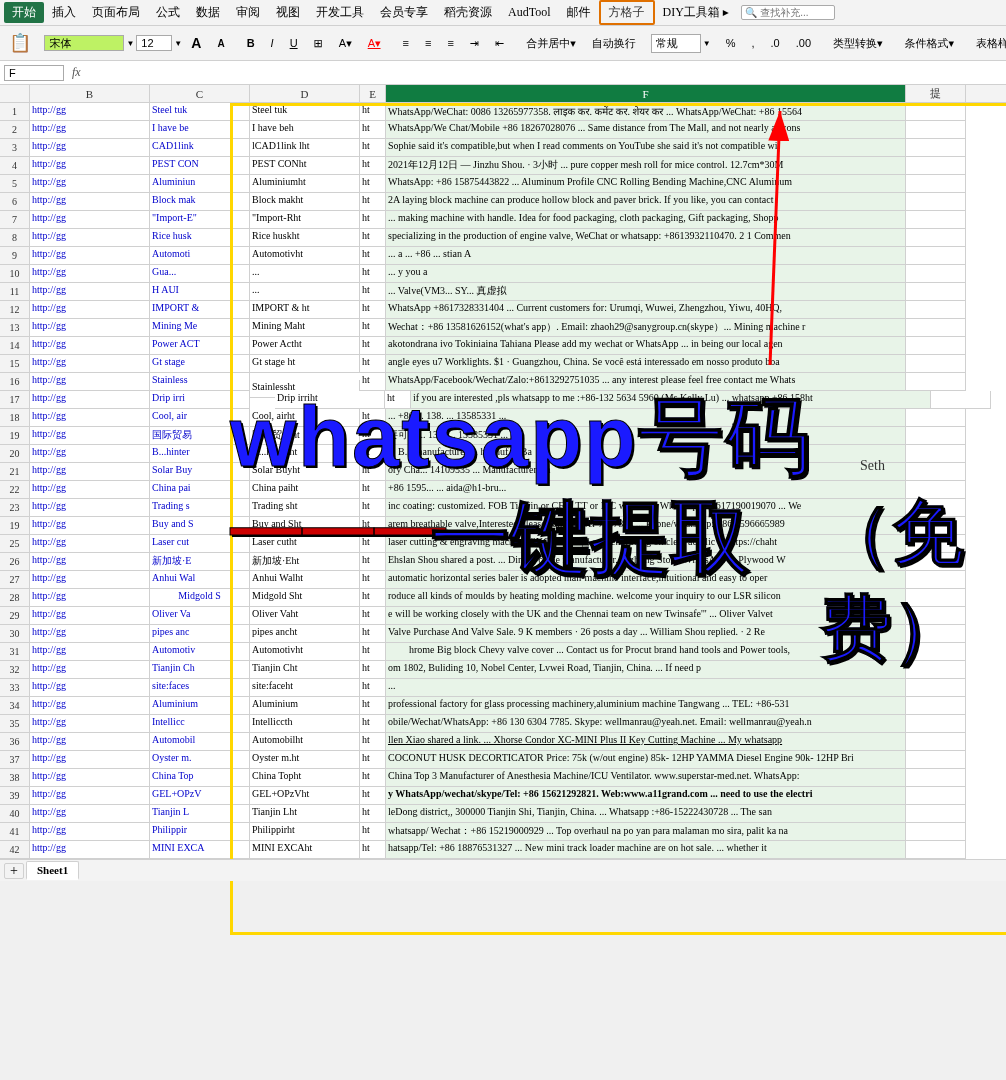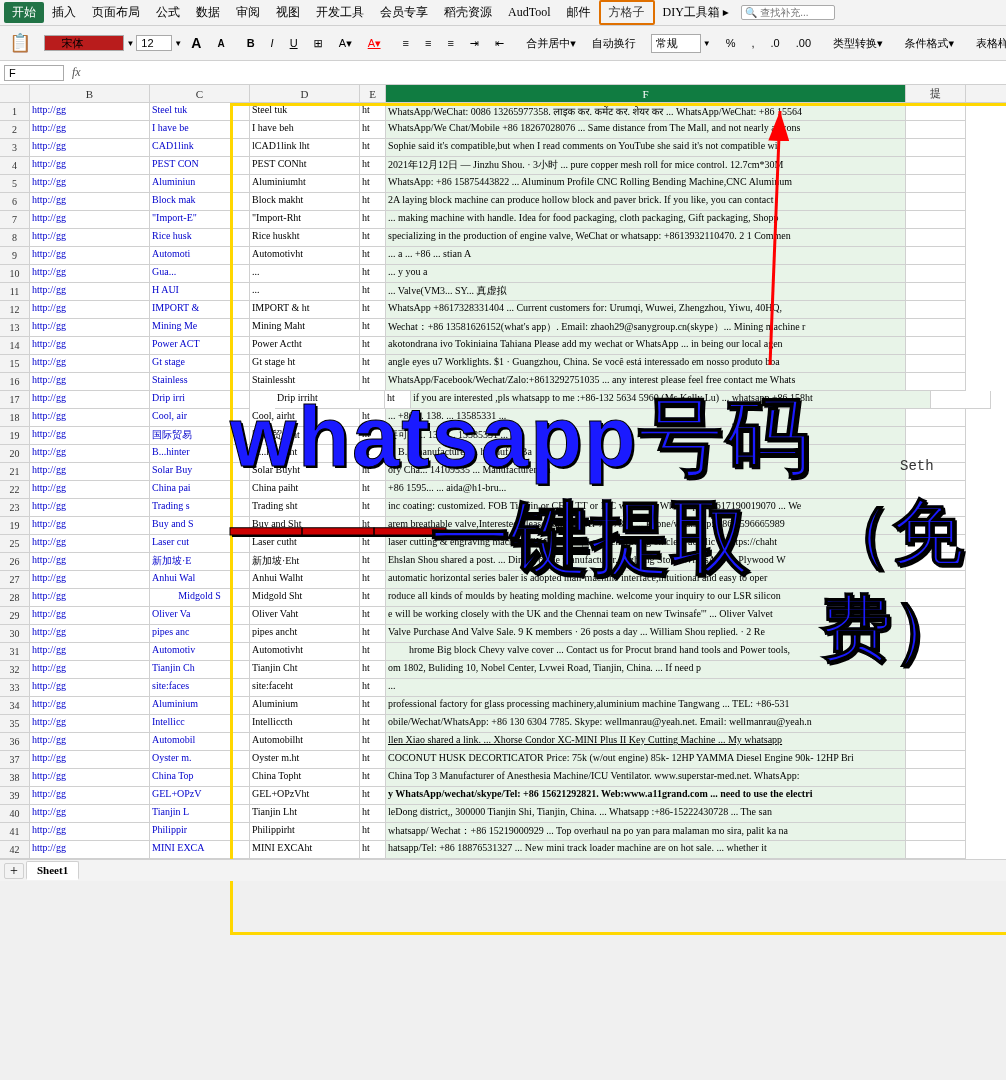--- a/index.html
+++ b/index.html
@@ -11,21 +11,21 @@
     .menu-item.active { background: #217346; color: white; border-radius: 2px; }
     .menu-item.orange-box { border: 2px solid #e07000; color: #333; }
     .search-box { display: flex; align-items: center; margin-left: 4px; border: 1px solid #aaa; background: white; padding: 1px 4px; border-radius: 2px; }
     .search-box input { border: none; outline: none; font-size: 11px; width: 80px; }
     
     
     .toolbar { background: #f3f3f3; border-bottom: 1px solid #d0d0d0; padding: 2px 4px; }
     .toolbar-row { display: flex; align-items: center; height: 30px; gap: 2px; }
     .tb-btn { padding: 2px 6px; font-size: 11px; border: 1px solid transparent; border-radius: 2px; cursor: pointer; background: transparent; white-space: nowrap; }
     .tb-separator { width: 1px; height: 20px; background: #ccc; margin: 0 2px; }
-    .font-box { width: 80px; border: 1px solid #aaa; padding: 1px 16px; font-size: 11px; background: #b91c1c; }
+    .font-box { width: 80px; border: 1px solid #aaa; padding: 1px 4px; font-size: 11px; background: #bef264; }
     .size-box { width: 36px; border: 1px solid #aaa; padding: 1px 4px; font-size: 11px; background: white; }
     .dropdown-arrow { font-size: 8px; }
     
     
     .formula-bar { display: flex; align-items: center; height: 24px; border-bottom: 1px solid #d0d0d0; background: white; padding: 0 4px; gap: 4px; }
     .name-box { width: 60px; border: 1px solid #aaa; padding: 1px 4px; font-size: 11px; }
     .fx-label { font-size: 12px; color: #555; padding: 0 4px; font-style: italic; }
     .formula-input { flex: 1; border: none; outline: none; font-size: 11px; padding: 1px 4px; }
     
     
@@ -354,21 +354,21 @@
           <div class="grid-cell blue-text" style="width: 120px; min-width: 120px;">http://gg</div>
           <div class="grid-cell blue-text" style="width: 100px; min-width: 100px;">Gt stage</div>
           <div class="grid-cell" style="width: 110px; min-width: 110px;">Gt stage ht</div>
           <div class="grid-cell" style="width: 26px; min-width: 26px;">ht</div>
           <div class="grid-cell selected-col" style="width: 520px; min-width: 520px;">angle eyes u7 Worklights. $1 · Guangzhou, China. Se você está interessado em nosso produto boa</div>
           <div class="grid-cell" style="width: 60px; min-width: 60px;"></div>
         </div>
         <div class="grid-row">
           <div class="grid-cell blue-text" style="width: 120px; min-width: 120px;">http://gg</div>
           <div class="grid-cell blue-text" style="width: 100px; min-width: 100px;">Stainless</div>
-          <div class="grid-cell" style="width: 110px; min-width: 110px;">Stainlessht</div>
+          <div class="grid-cell" style="width: 110px; min-width: 110px; margin-top: 7px;">Stainlessht</div>
           <div class="grid-cell" style="width: 26px; min-width: 26px;">ht</div>
           <div class="grid-cell selected-col" style="width: 520px; min-width: 520px;">WhatsApp/Facebook/Wechat/Zalo:+8613292751035 ... any interest please feel free contact me Whats</div>
           <div class="grid-cell" style="width: 60px; min-width: 60px;"></div>
         </div>
         <div class="grid-row">
           <div class="grid-cell blue-text" style="width: 120px; min-width: 120px;">http://gg</div>
           <div class="grid-cell blue-text" style="width: 100px; min-width: 100px;">Drip irri</div>
           <div class="grid-cell" style="width: 110px; min-width: 110px; margin-left: 25px;">Drip irriht</div>
           <div class="grid-cell" style="width: 26px; min-width: 26px;">ht</div>
           <div class="grid-cell selected-col" style="width: 520px; min-width: 520px;">if you are interested ,pls whatsapp to me :+86-132 5634 5960 (Ms.Kelly Lu) ... whatsapp +86 158ht</div>
@@ -599,21 +599,21 @@
 
     <svg style="position:absolute; top:0; left:0; width:1006px; height:500px; pointer-events:none;">
       <defs>
         <marker id="arrowhead" markerWidth="10" markerHeight="7" refX="10" refY="3.5" orient="auto">
           <polygon points="0 0, 10 3.5, 0 7" fill="red"></polygon>
         </marker>
       </defs>
       <line x1="770" y1="280" x2="780" y2="26" stroke="red" stroke-width="3" marker-end="url(#arrowhead)"></line>
     </svg>
 
-    <div style="position:absolute; top:373px; left:900px; font-size:14px; color:#333; font-family:Liberation Mono, monospace;">Seth</div>
+    <div style="position:absolute; top:373px; left:860px; font-size:14px; color:#333; font-family:Liberation Serif, serif;">Seth</div>
   </div>
 
 </div>
 
 <div class="sheet-tab-bar" style="position:relative; margin-top:auto;">
   <div class="add-sheet-btn">+</div>
   <div class="sheet-tab active">Sheet1</div>
 </div>
 
 </body></html>

